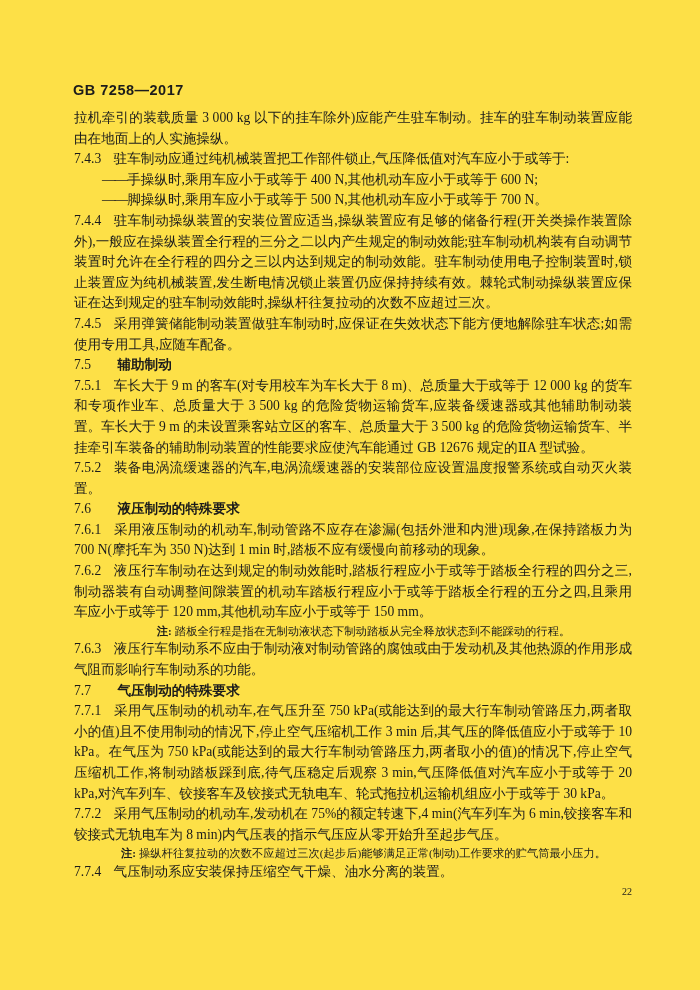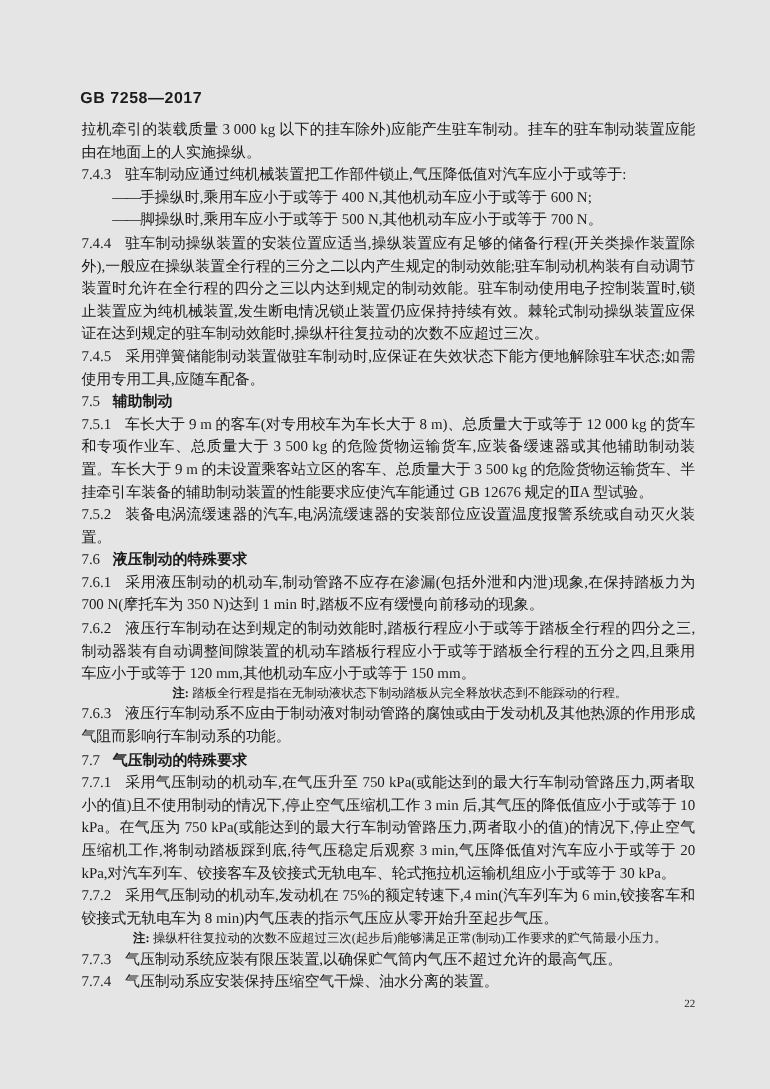--- a/index.html
+++ b/index.html
@@ -1,21 +1,21 @@
 <!DOCTYPE html>
 <html><head>
 <meta charset="utf-8">
 <style>
   html, body { margin: 0; padding: 0; }
   body { background: #ffffff; }
   .page {
     position: relative;
     width: 700px;
     height: 990px;
-    background: #e5e5e5;
+    background: #fde047;
     overflow: hidden;
     color: #1b1b1b;
     font-family: "Liberation Serif", "DejaVu Serif", serif;
   }
   .doc-header {
     position: absolute;
     top: 82px;
     left: 73px;
     font-size: 14.5px;
     font-weight: bold;
@@ -37,21 +37,21 @@
   .clause-num {
     font-weight: normal;
     margin-right: 9px;
     white-space: nowrap;
   }
   .section-heading {
     font-weight: bold;
     margin: 10px 0 8px 0;
     text-align: left;
   }
-  .section-heading .clause-num { margin-right: 8px; }
+  .section-heading .clause-num { margin-right: 23px; }
   .dash-item { padding-left: 28px; }
   .dash-marker { letter-spacing: -1px; }
   .note {
     font-size: 11.3px;
     line-height: 16.5px;
     padding-left: 21px;
     margin: 2px 0 3px 0;
     text-align: center;
   }
   .note-label { font-weight: bold; margin-right: 3px; }
@@ -131,22 +131,18 @@
     <span>采用气压制动的机动车,在气压升至 750 kPa(或能达到的最大行车制动管路压力,两者取小的值)且不使用制动的情况下,停止空气压缩机工作 3 min 后,其气压的降低值应小于或等于 10 kPa。在气压为 750 kPa(或能达到的最大行车制动管路压力,两者取小的值)的情况下,停止空气压缩机工作,将制动踏板踩到底,待气压稳定后观察 3 min,气压降低值对汽车应小于或等于 20 kPa,对汽车列车、铰接客车及铰接式无轨电车、轮式拖拉机运输机组应小于或等于 30 kPa。</span>
   </p>
       <p class="para">
     <span class="clause-num">7.7.2</span>
     <span>采用气压制动的机动车,发动机在 75%的额定转速下,4 min(汽车列车为 6 min,铰接客车和铰接式无轨电车为 8 min)内气压表的指示气压应从零开始升至起步气压。</span>
   </p>
       <p class="note">
     <span class="note-label">注:</span><span>操纵杆往复拉动的次数不应超过三次(起步后)能够满足正常(制动)工作要求的贮气筒最小压力。</span>
   </p>
       <p class="para">
-    <span class="clause-num">7.7.3</span>
-    <span>气压制动系统应装有限压装置,以确保贮气筒内气压不超过允许的最高气压。</span>
-  </p>
-      <p class="para">
     <span class="clause-num">7.7.4</span>
     <span>气压制动系应安装保持压缩空气干燥、油水分离的装置。</span>
   </p>
       <p class="page-number">22</p>
     </div>
 </div>
 
 </body></html>

